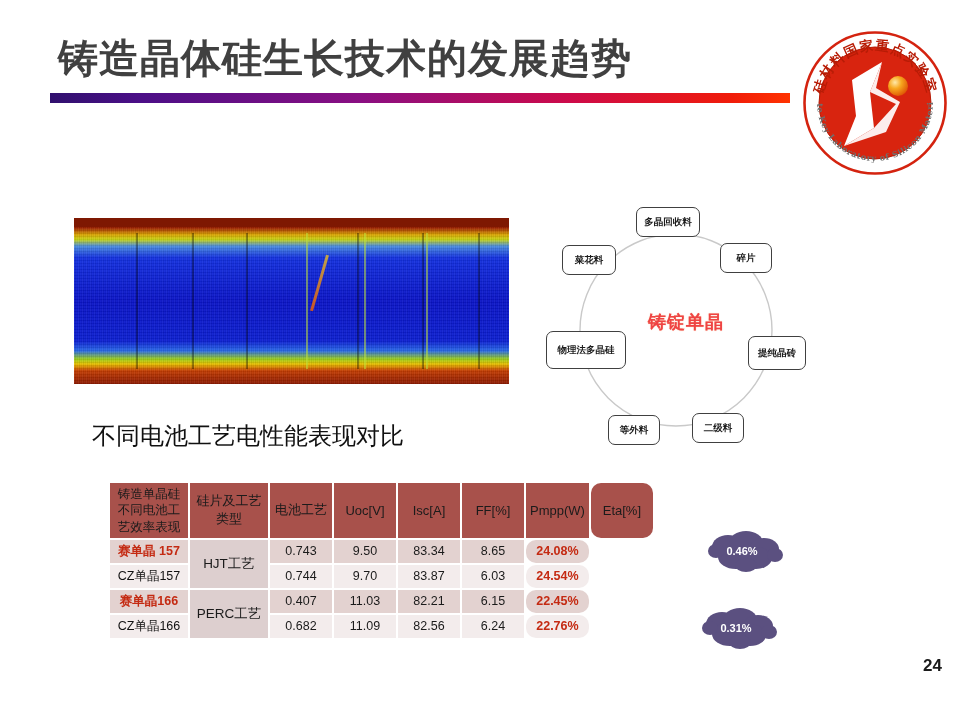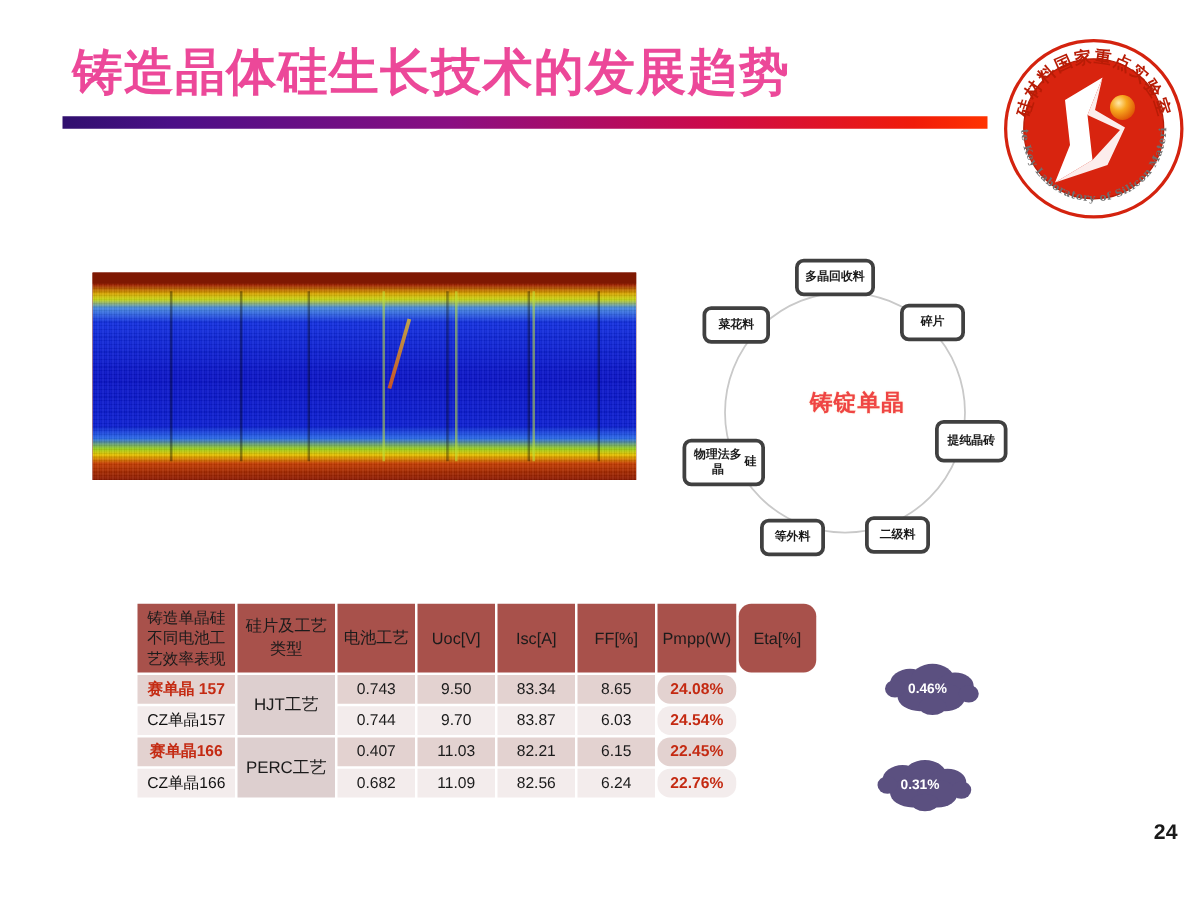--- a/index.html
+++ b/index.html
@@ -15,21 +15,21 @@
     width: 960px; height: 720px;
     background: #ffffff;
   }
 
   
   .title {
     position: absolute;
     left: 58px; top: 36px;
     font-size: 40px;
     font-weight: bold;
-    color: #ec4899;
+    color: #404040;
     letter-spacing: 1px;
     white-space: nowrap;
     line-height: 1.1;
   }
   .title-rule {
     position: absolute;
     left: 50px; top: 93px;
     width: 740px; height: 10px;
     background: linear-gradient(to right, #30106e 0%, #4b0f87 12%, #8a0f82 42%, #cc0a4a 70%, #f01c0a 92%, #ff3300 100%);
   }
@@ -111,21 +111,21 @@
   
   .cycle {
     position: absolute;
     left: 536px; top: 203px;
     width: 300px; height: 255px;
   }
   .cycle svg { position:absolute; left:0; top:0; }
   .node {
     position: absolute;
     background: #ffffff;
-    border: 3px solid #404040;
+    border: 1px solid #404040;
     border-radius: 7px;
     display: flex; align-items: center; justify-content: center;
     text-align: center;
     font-size: 9.5px;
     font-weight: bold;
     color: #1a1a1a;
     line-height: 1.25;
     padding: 2px 4px;
   }
   .cycle-center {
@@ -292,30 +292,31 @@
         </div>
         <div class="node" style="left: 212px; top: 133px; width: 58px; height: 34px;">
           <div>提纯晶砖</div>
         </div>
         <div class="node" style="left: 156px; top: 210px; width: 52px; height: 30px;">
           <div>二级料</div>
         </div>
         <div class="node" style="left: 72px; top: 212px; width: 52px; height: 30px;">
           <div>等外料</div>
         </div>
-        <div class="node" style="left: 10px; top: 148px; width: 66px; height: 38px;">
+        <div class="node" style="left: 10px; top: 128px; width: 80px; height: 38px;">
           <div>物理法多晶</div>
           <div>硅</div>
         </div>
         <div class="node" style="left: 26px; top: 42px; width: 54px; height: 30px;">
           <div>菜花料</div>
         </div>
       </div>
   </div>
 
+  <div class="table-caption">不同电池工艺电性能表现对比</div>
 
   <div class="tbl-wrap">
     <table class="perf">
       <thead>
         <tr>
           <th class="corner-cell" rowspan="5">
             <div>铸造单晶硅</div>
             <div>不同电池工</div>
             <div>艺效率表现</div>
           </th>

